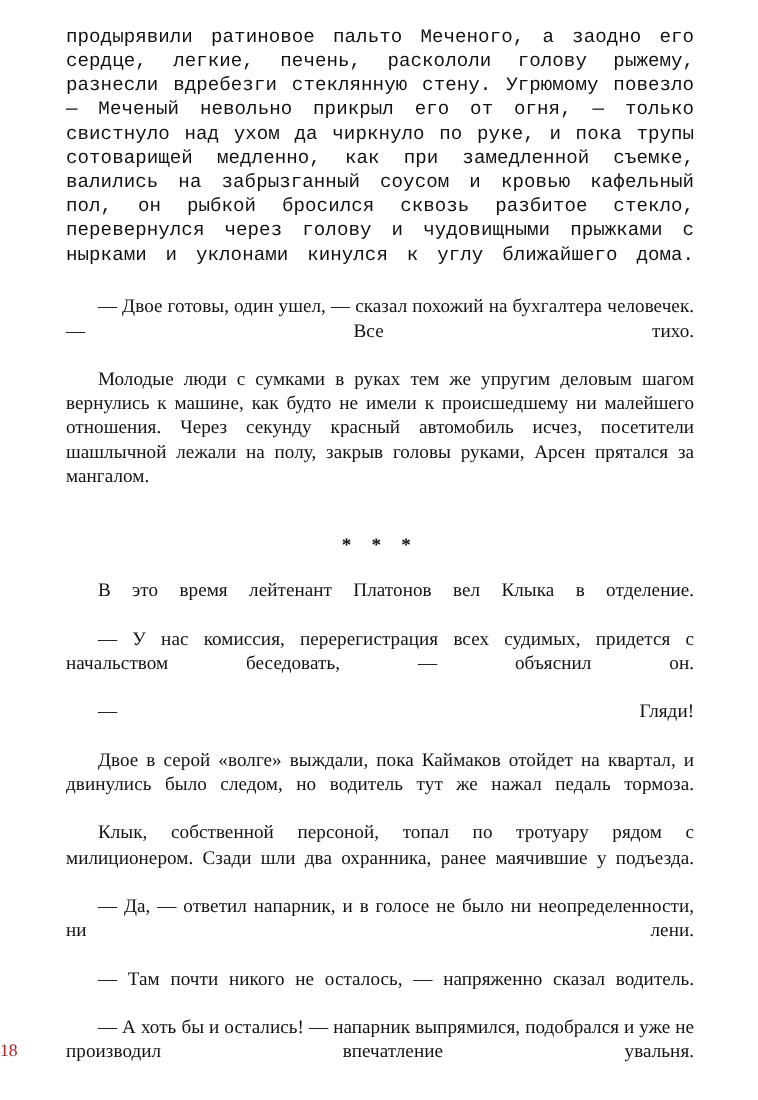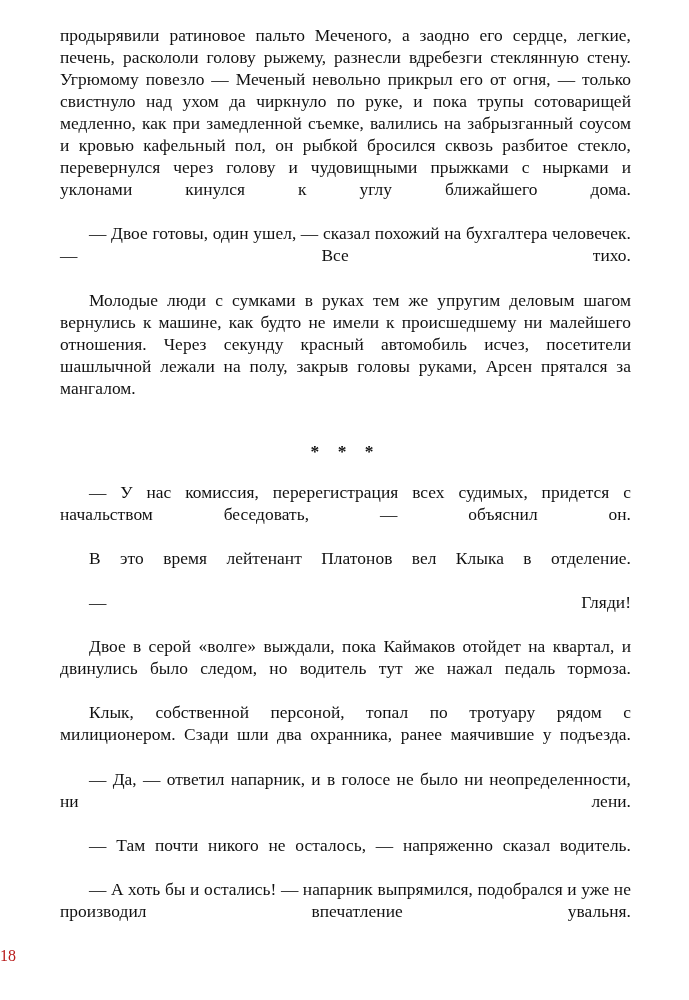--- a/index.html
+++ b/index.html
@@ -42,20 +42,21 @@
     text-align: justify;
     text-justify: inter-word;
     text-indent: 29px;
     hyphens: manual;
     word-spacing: 0.1px;
     letter-spacing: 0.05px;
   }
 
   p.para.no-indent {
     text-indent: 0;
+    font-family: Liberation Mono, monospace;
   }
 
   
   p.para::after {
     content: "";
     display: inline-block;
     width: 100%;
   }
 
   .section-break {
@@ -97,23 +98,23 @@
     <p class="para">— Двое готовы, один ушел, — сказал похожий на бухгалтера человечек. — Все тихо.</p>
 
     <p class="para">Молодые люди с сумками в руках тем же упругим деловым шагом вернулись к машине, как будто не имели к происшедшему ни малейшего отношения. Через секунду красный автомобиль исчез, посетители шашлычной лежали на полу, закрыв головы руками, Арсен прятался за мангалом.</p>
 
     <div class="spacer-before-break"></div>
 
     <p class="section-break">* * *</p>
 
     <div class="spacer-after-break"></div>
 
+    <p class="para">В это время лейтенант Платонов вел Клыка в отделение.</p>
+
     <p class="para">— У нас комиссия, перерегистрация всех судимых, придется с начальством беседовать, — объяснил он.</p>
-
-    <p class="para">В это время лейтенант Платонов вел Клыка в отделение.</p>
 
 
     <p class="para">— Гляди!</p>
 
     <p class="para">Двое в серой «волге» выждали, пока Каймаков отойдет на квартал, и двинулись было следом, но водитель тут же нажал педаль тормоза.</p>
 
     <p class="para">Клык, собственной персоной, топал по тротуару рядом с милиционером. Сзади шли два охранника, ранее маячившие у подъезда.</p>
 
     <p class="para">— Да, — ответил напарник, и в голосе не было ни неопределенности, ни лени.</p>
 

